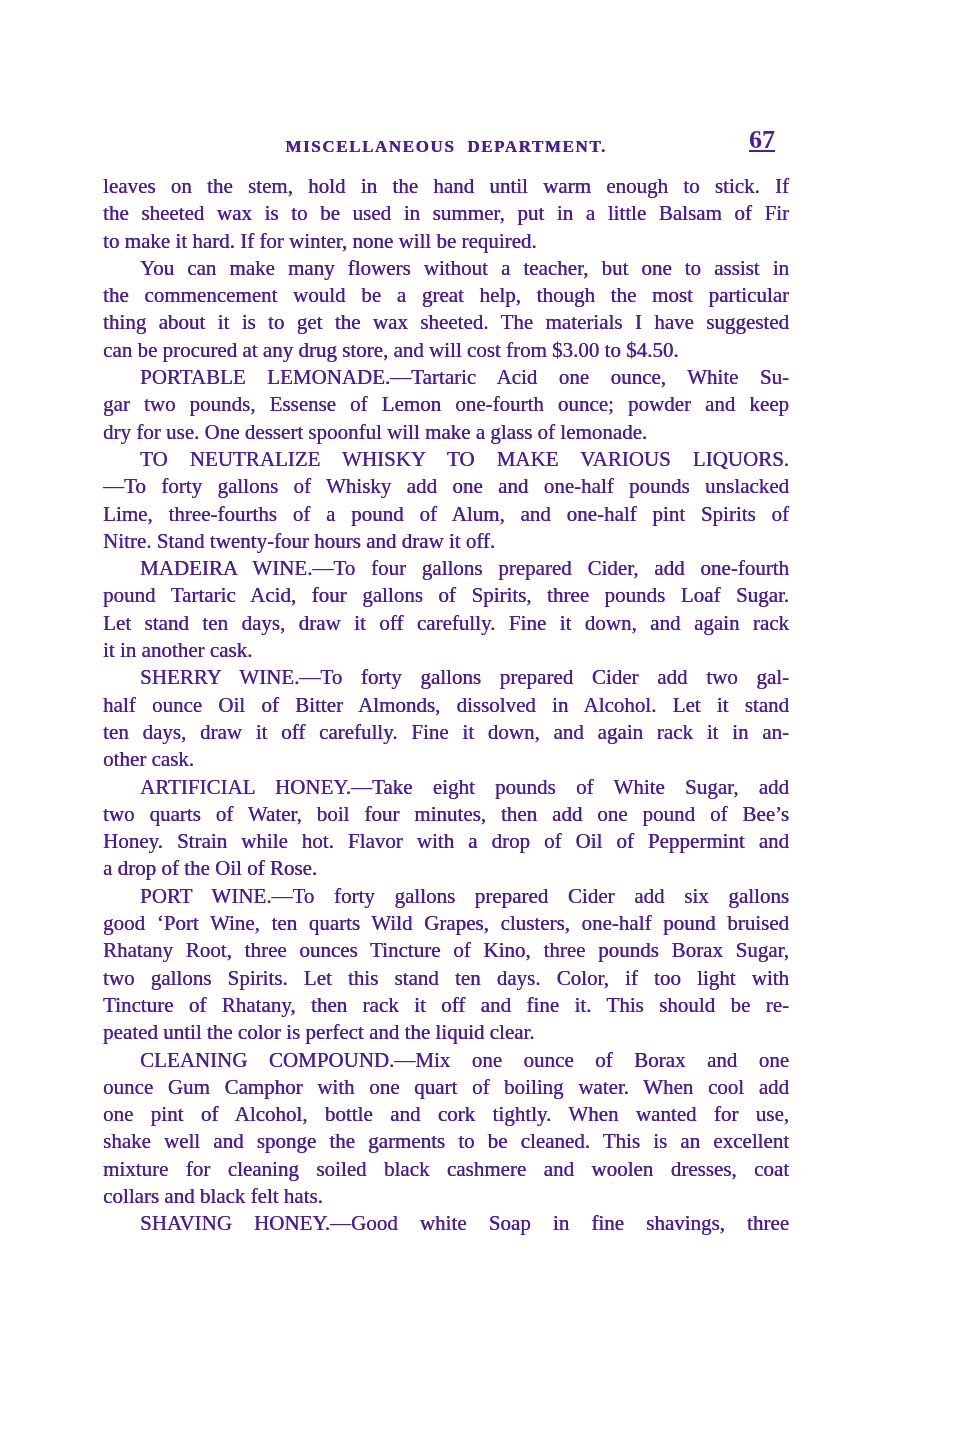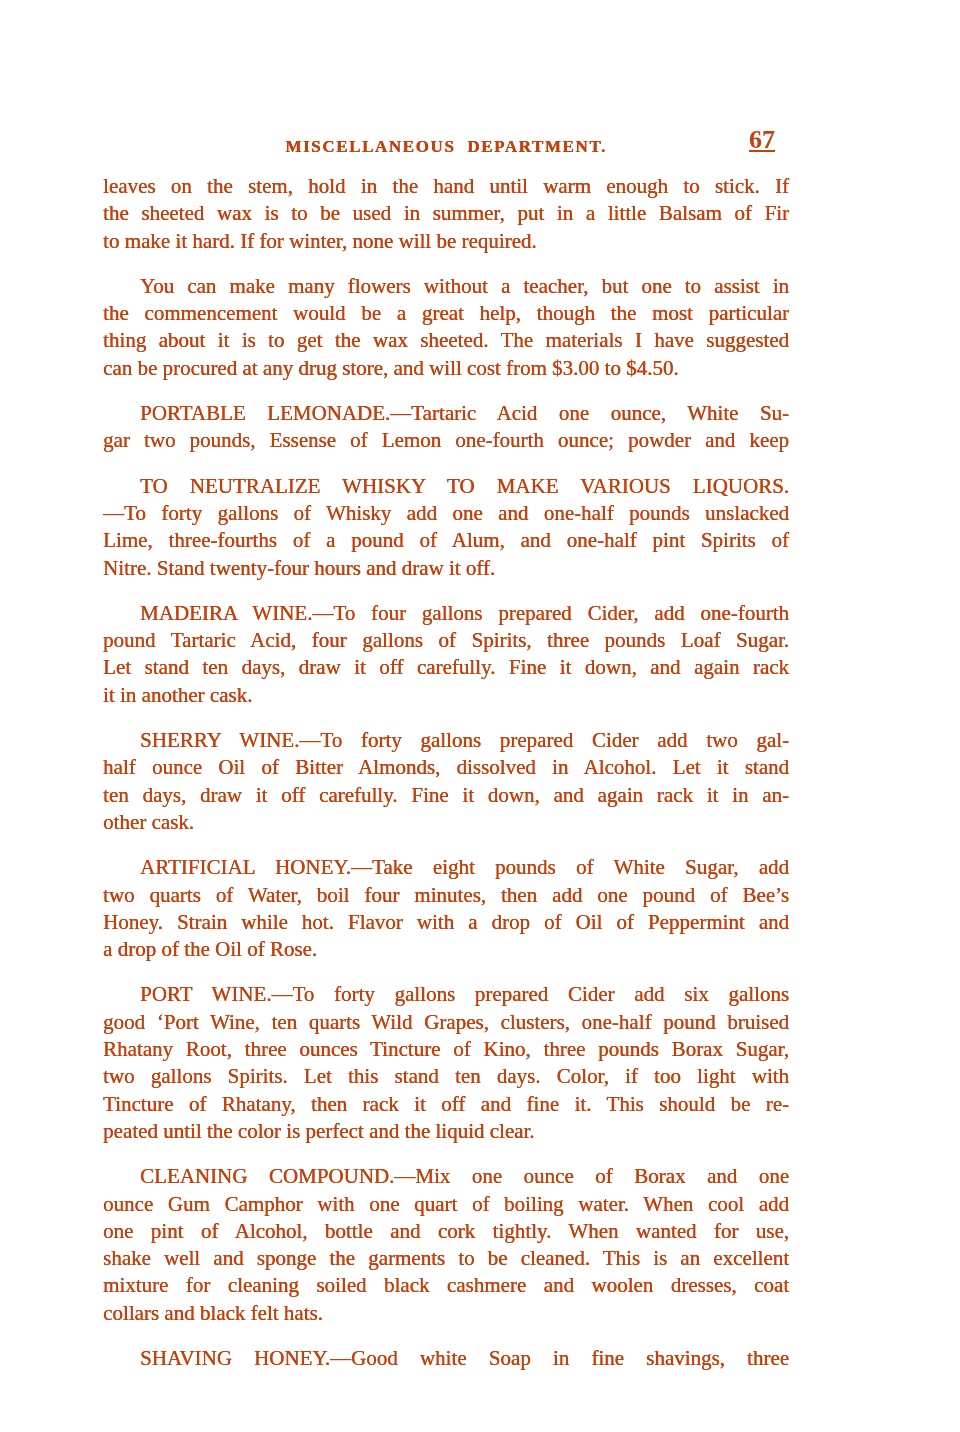--- a/index.html
+++ b/index.html
@@ -4,21 +4,21 @@
 <style>
   html, body { margin: 0; padding: 0; }
   body { background: #e8e8e8; }
   .page {
     position: relative;
     width: 960px;
     height: 1432px;
     background: #ffffff;
     overflow: hidden;
     font-family: "Liberation Serif", "DejaVu Serif", serif;
-    color: #c2410c;
+    color: #4c1d95;
   }
   .running-head {
     position: absolute;
     top: 138px;
     left: 103px;
     width: 686px;
     text-align: center;
     font-size: 17px;
     font-weight: 700;
     letter-spacing: 1.6px;
@@ -46,21 +46,21 @@
     line-height: 27.3px;
     text-shadow: 0.35px 0 0 currentColor;
   }
   .para { margin: 0; padding: 0; }
   .line {
     display: block;
     text-align: justify;
     text-align-last: justify;
     white-space: normal;
   }
-  .line.lead { text-indent: 37px; margin-top: 18px; }
+  .line.lead { text-indent: 37px; }
   .line.end { text-align-last: left; }
 </style>
 </head>
 <body>
 
 <div class="page">
 
   <div class="running-head">
     <span>MISCELLANEOUS DEPARTMENT.</span>
   </div>
@@ -77,20 +77,21 @@
     <p class="para">
       <span class="line lead">You can make many flowers without a teacher, but one to assist in</span>
       <span class="line">the commencement would be a great help, though the most particular</span>
       <span class="line">thing about it is to get the wax sheeted. The materials I have suggested</span>
       <span class="line end">can be procured at any drug store, and will cost from $3.00 to $4.50.</span>
     </p>
 
     <p class="para">
       <span class="line lead">PORTABLE LEMONADE.—Tartaric Acid one ounce, White Su-</span>
       <span class="line">gar two pounds, Essense of Lemon one-fourth ounce; powder and keep</span>
+      <span class="line end">dry for use. One dessert spoonful will make a glass of lemonade.</span>
     </p>
 
     <p class="para">
       <span class="line lead">TO NEUTRALIZE WHISKY TO MAKE VARIOUS LIQUORS.</span>
       <span class="line">—To forty gallons of Whisky add one and one-half pounds unslacked</span>
       <span class="line">Lime, three-fourths of a pound of Alum, and one-half pint Spirits of</span>
       <span class="line end">Nitre. Stand twenty-four hours and draw it off.</span>
     </p>
 
     <p class="para">

